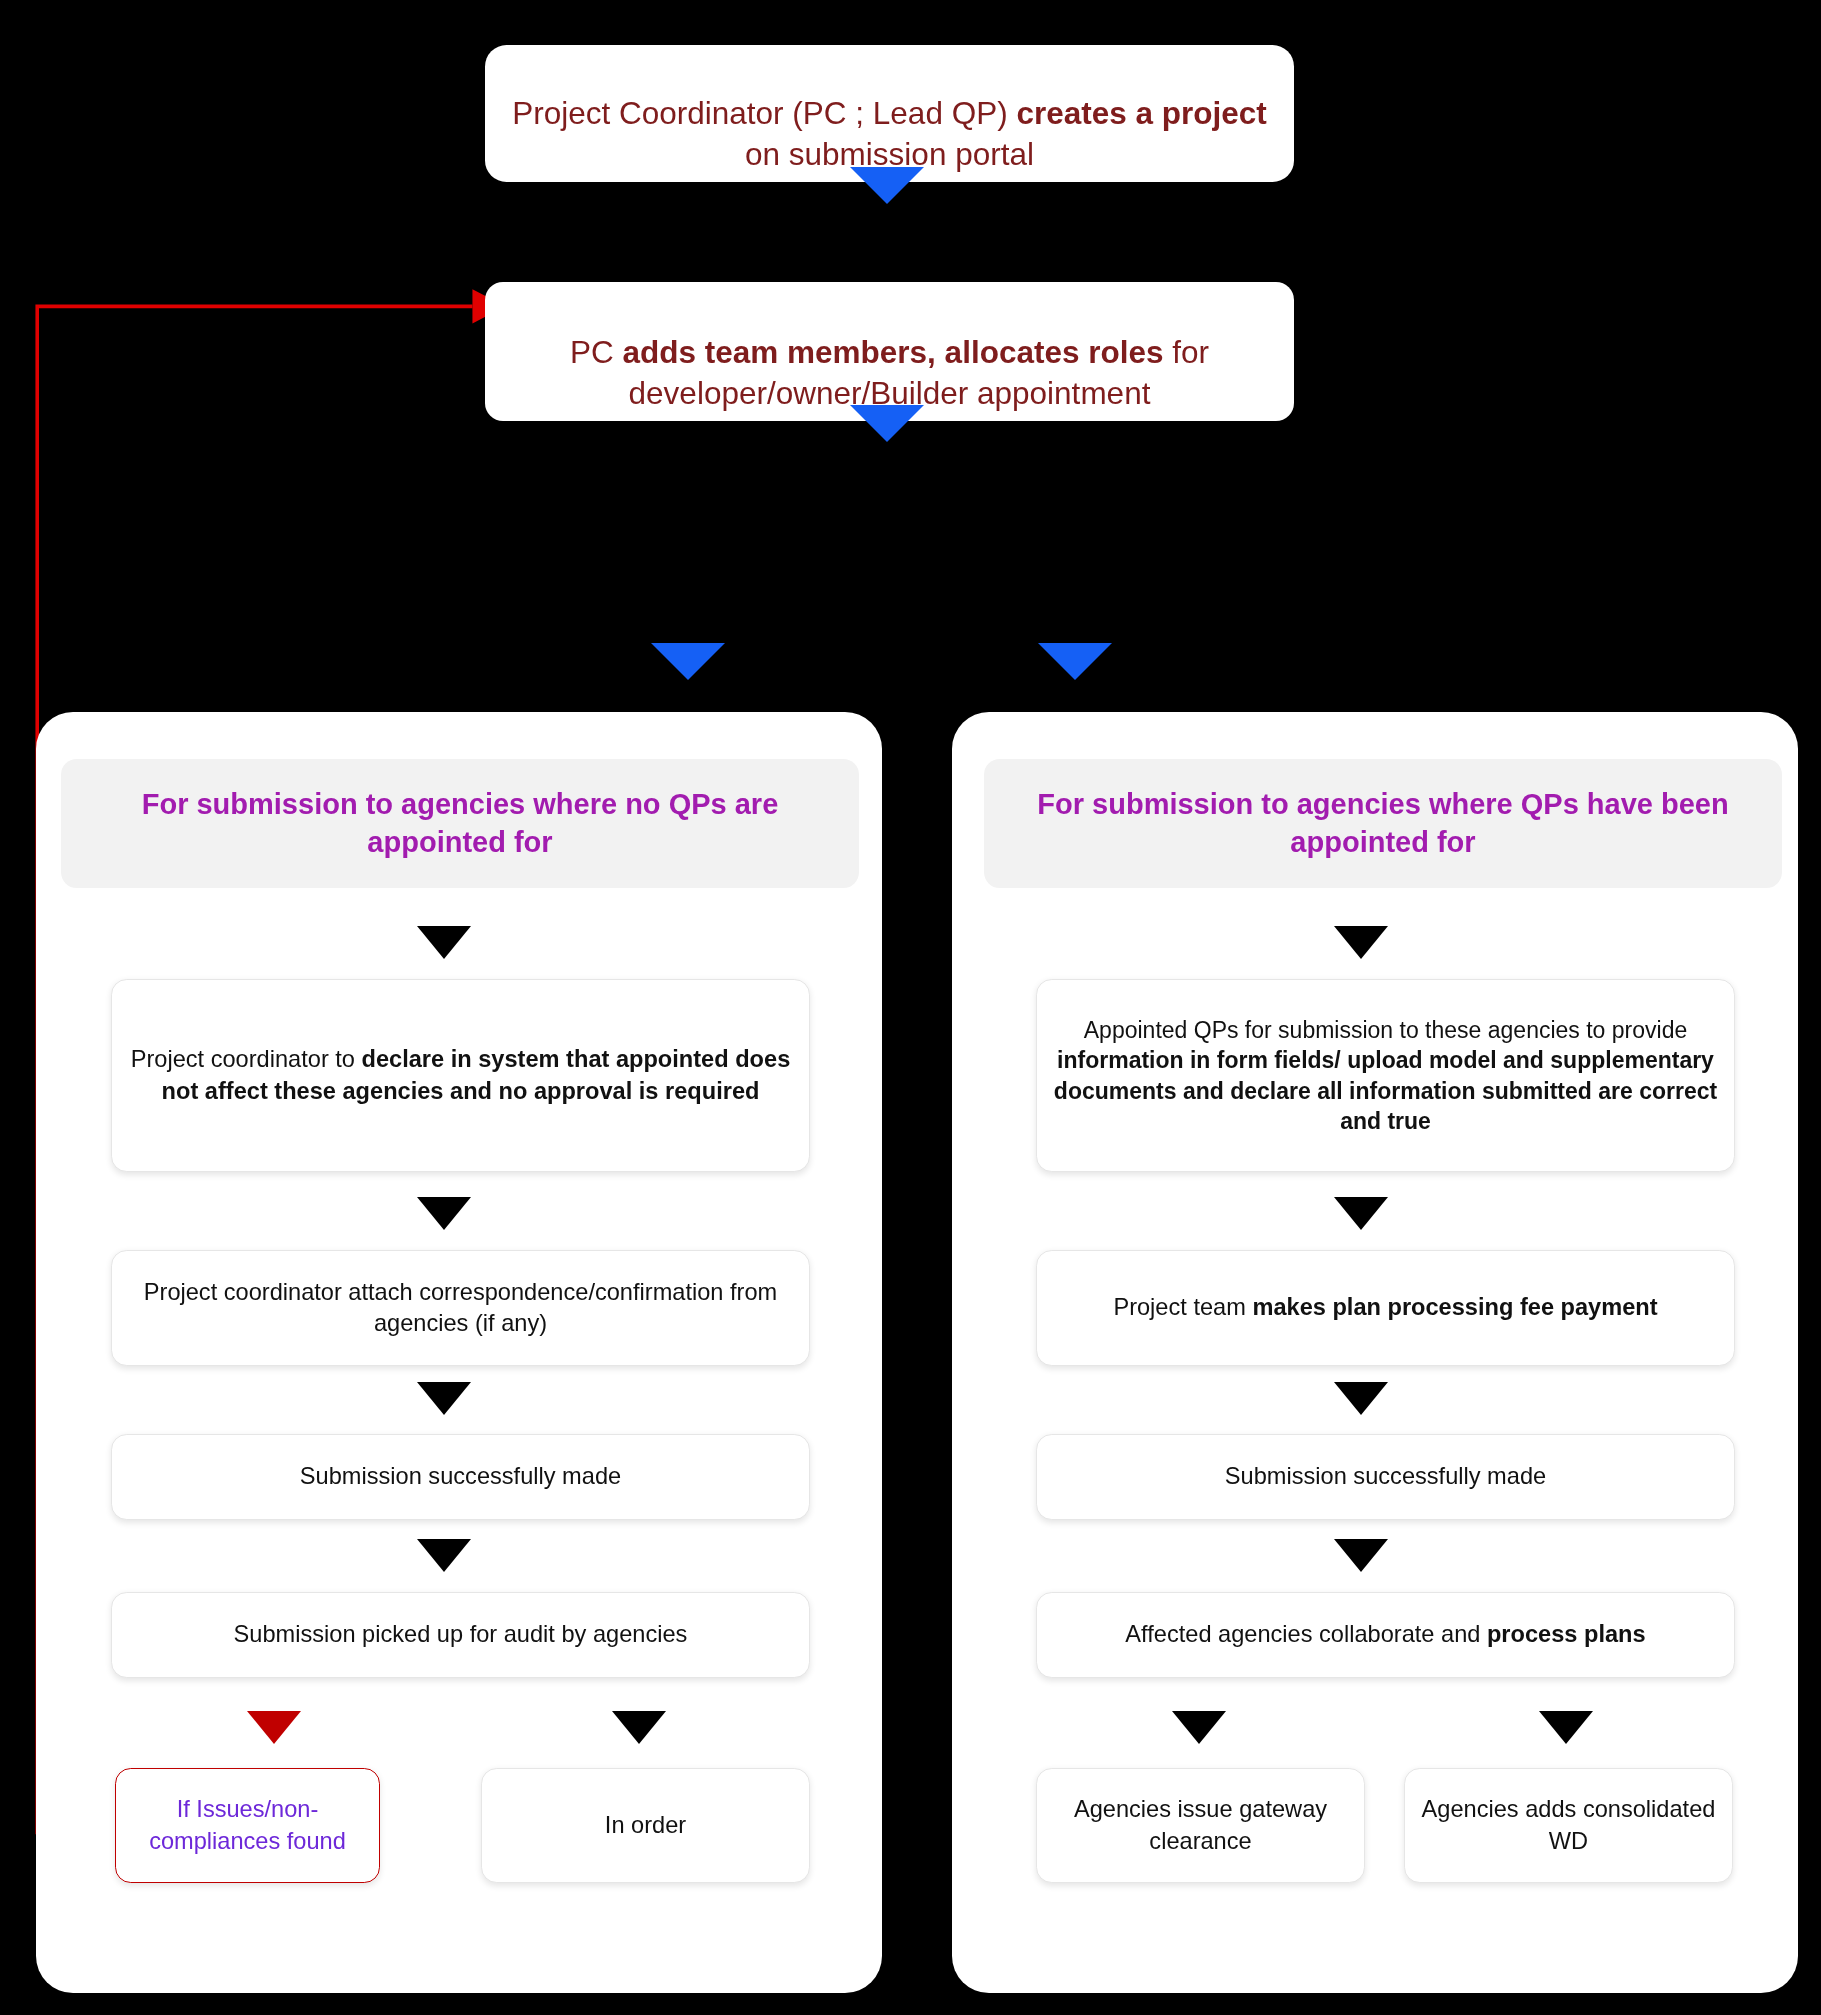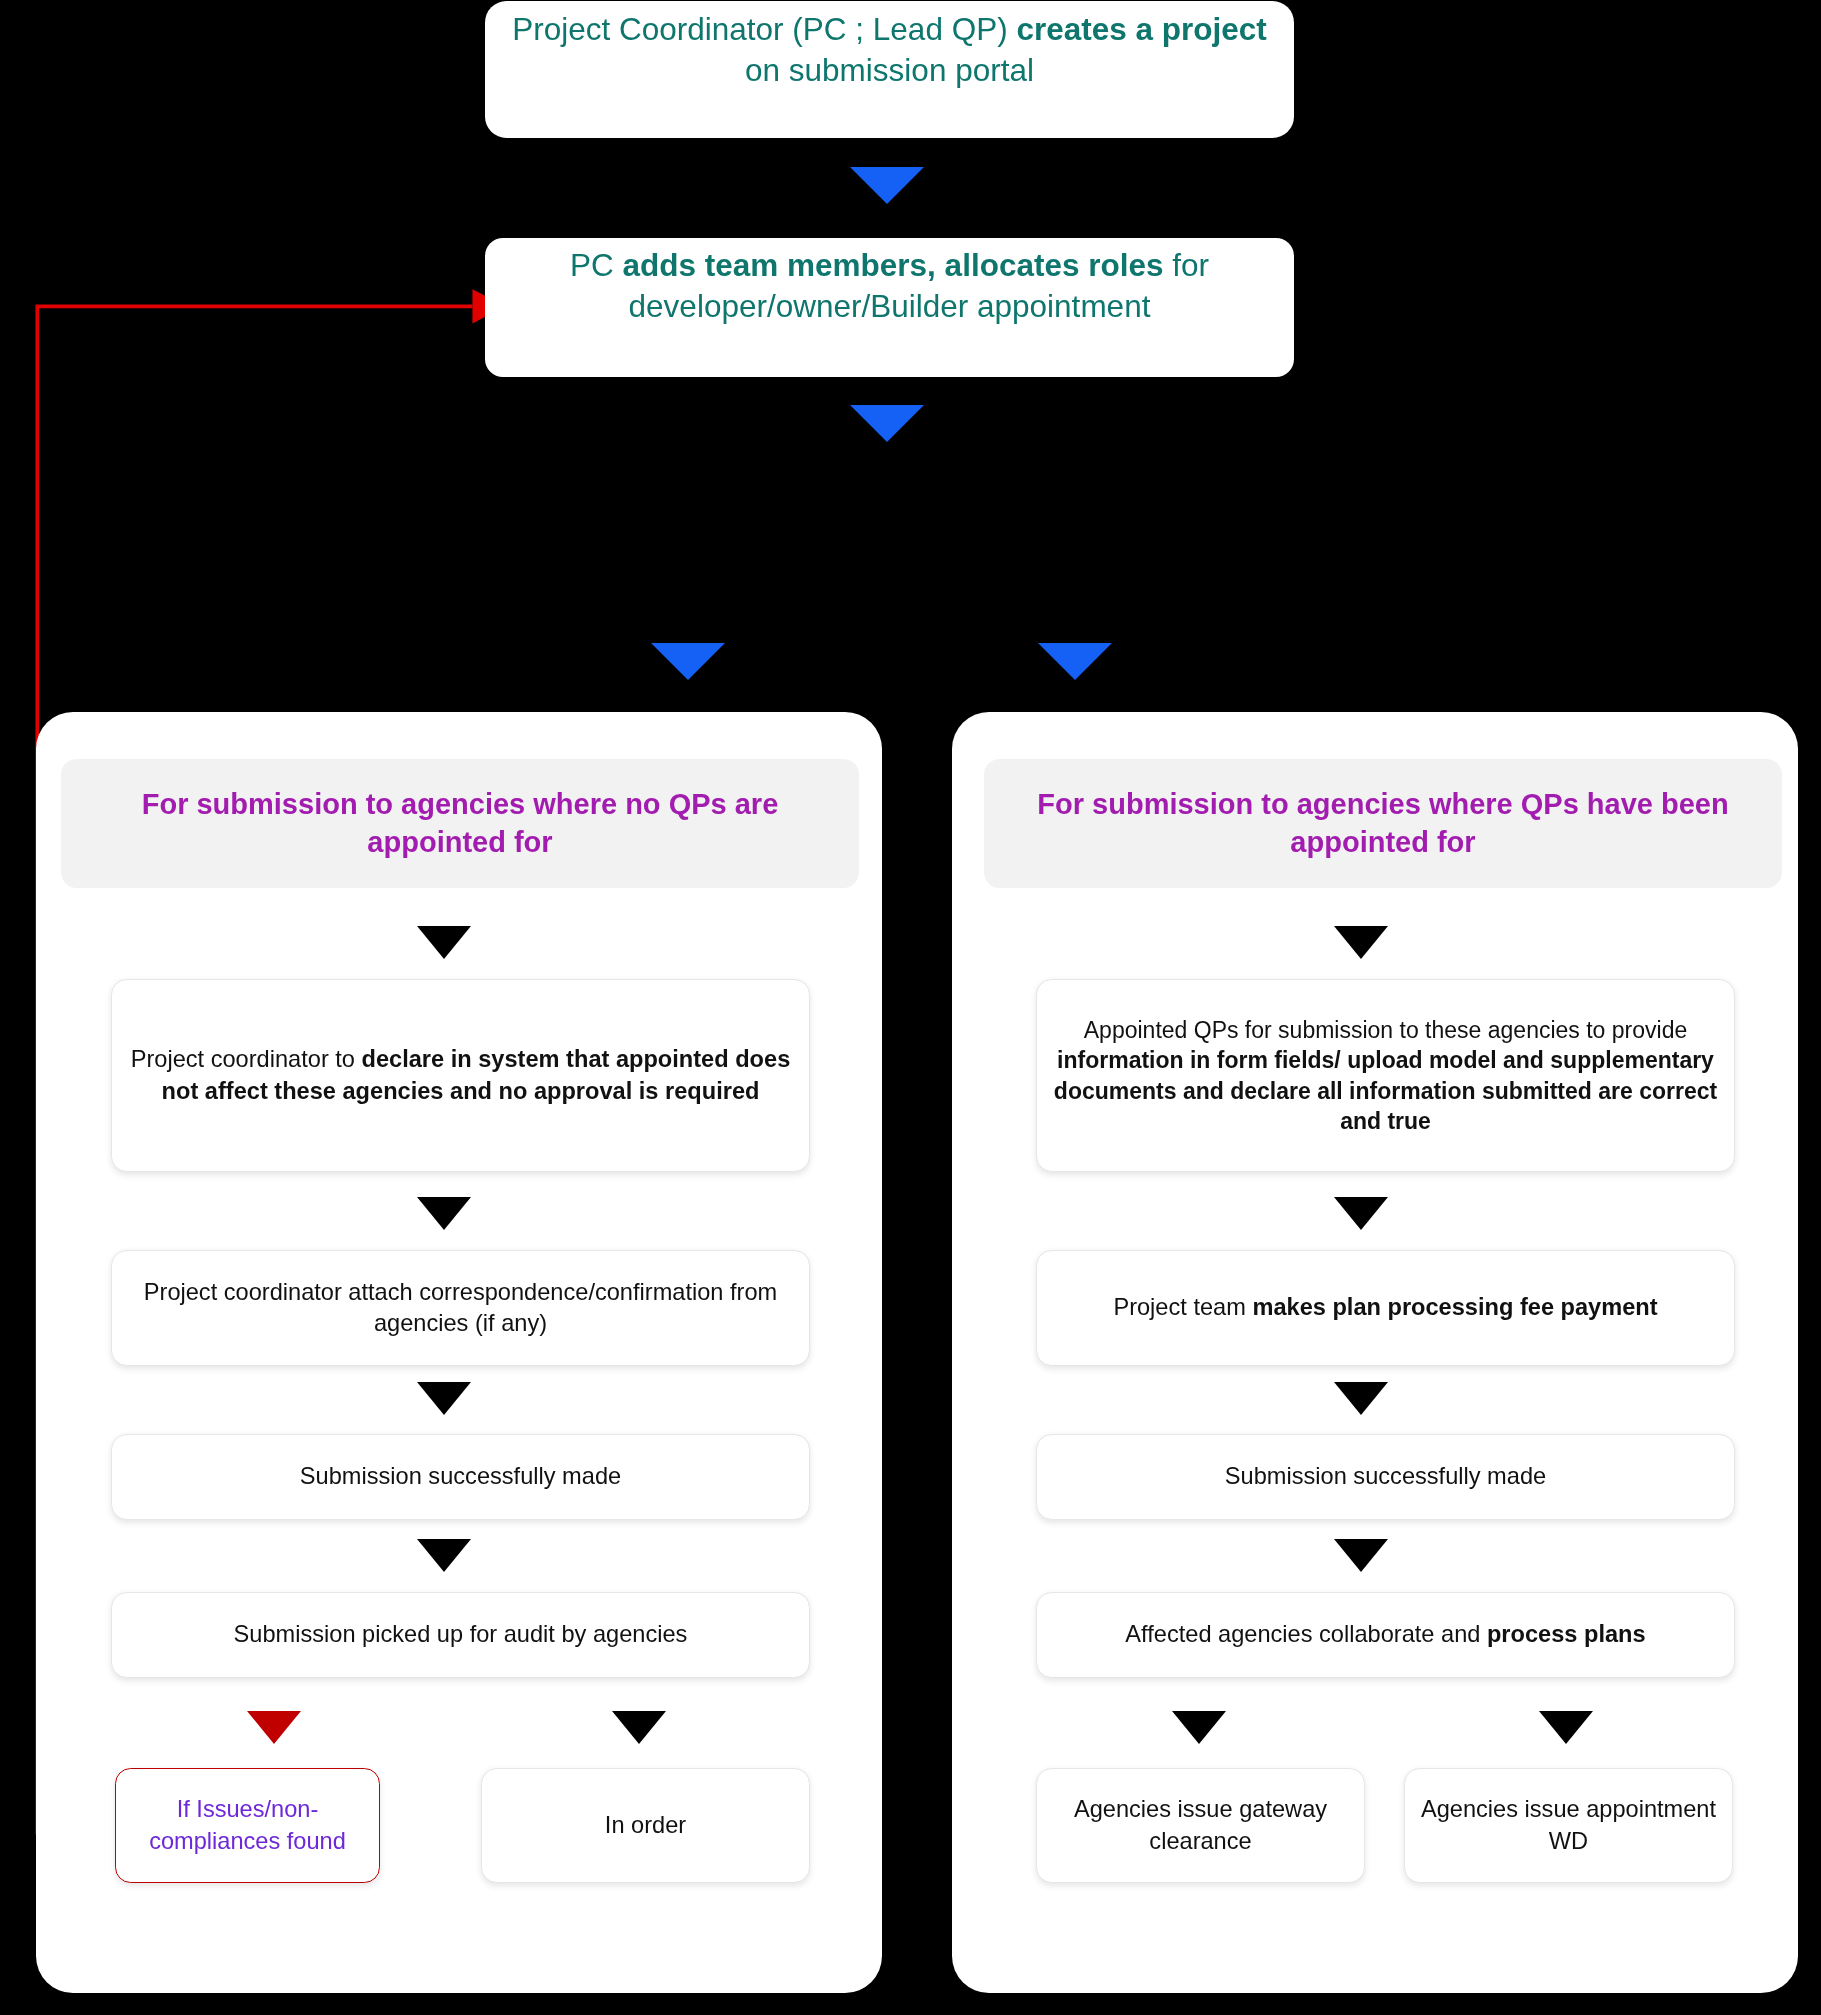--- a/index.html
+++ b/index.html
@@ -16,26 +16,27 @@
     height: 2015px;
     background: #000000;
   }
 
   
   .node {
     position: absolute;
     background: #ffffff;
     border-radius: 18.6px;
     display: flex;
-    align-items: flex-start;
+    align-items: flex-end;
     justify-content: center;
     text-align: center;
-    color: #0f766e;
+    color: #7f1d1d;
     line-height: 1.30;
     padding: 7.2px 18.6px;
+    margin-top: 44px;
   }
   .node.top-node { border-radius: 21.5px; font-size: 31.5px; }
 
   .inner-node {
     position: absolute;
     background: #ffffff;
     border: 0.7px solid #e6e6e6;
     border-radius: 15.7px;
     box-shadow: 0 2.1px 6.4px rgba(0,0,0,0.10);
     display: flex;
@@ -212,17 +213,17 @@
   </div>
 
   <div class="arrow arrow-black-lg" style="left:1172px; top:1711px;"></div>
   <div class="arrow arrow-black-lg" style="left:1539px; top:1711px;"></div>
 
   <div class="inner-node" style="left:1036px; top:1768px; width:329px; height:115px;">
     <div>Agencies issue gateway clearance</div>
   </div>
 
   <div class="inner-node" style="left:1404px; top:1768px; width:329px; height:115px;">
-    <div>Agencies issue appointment WD</div>
+    <div>Agencies adds consolidated WD</div>
   </div>
 
 </div>
 
 
 </body></html>

